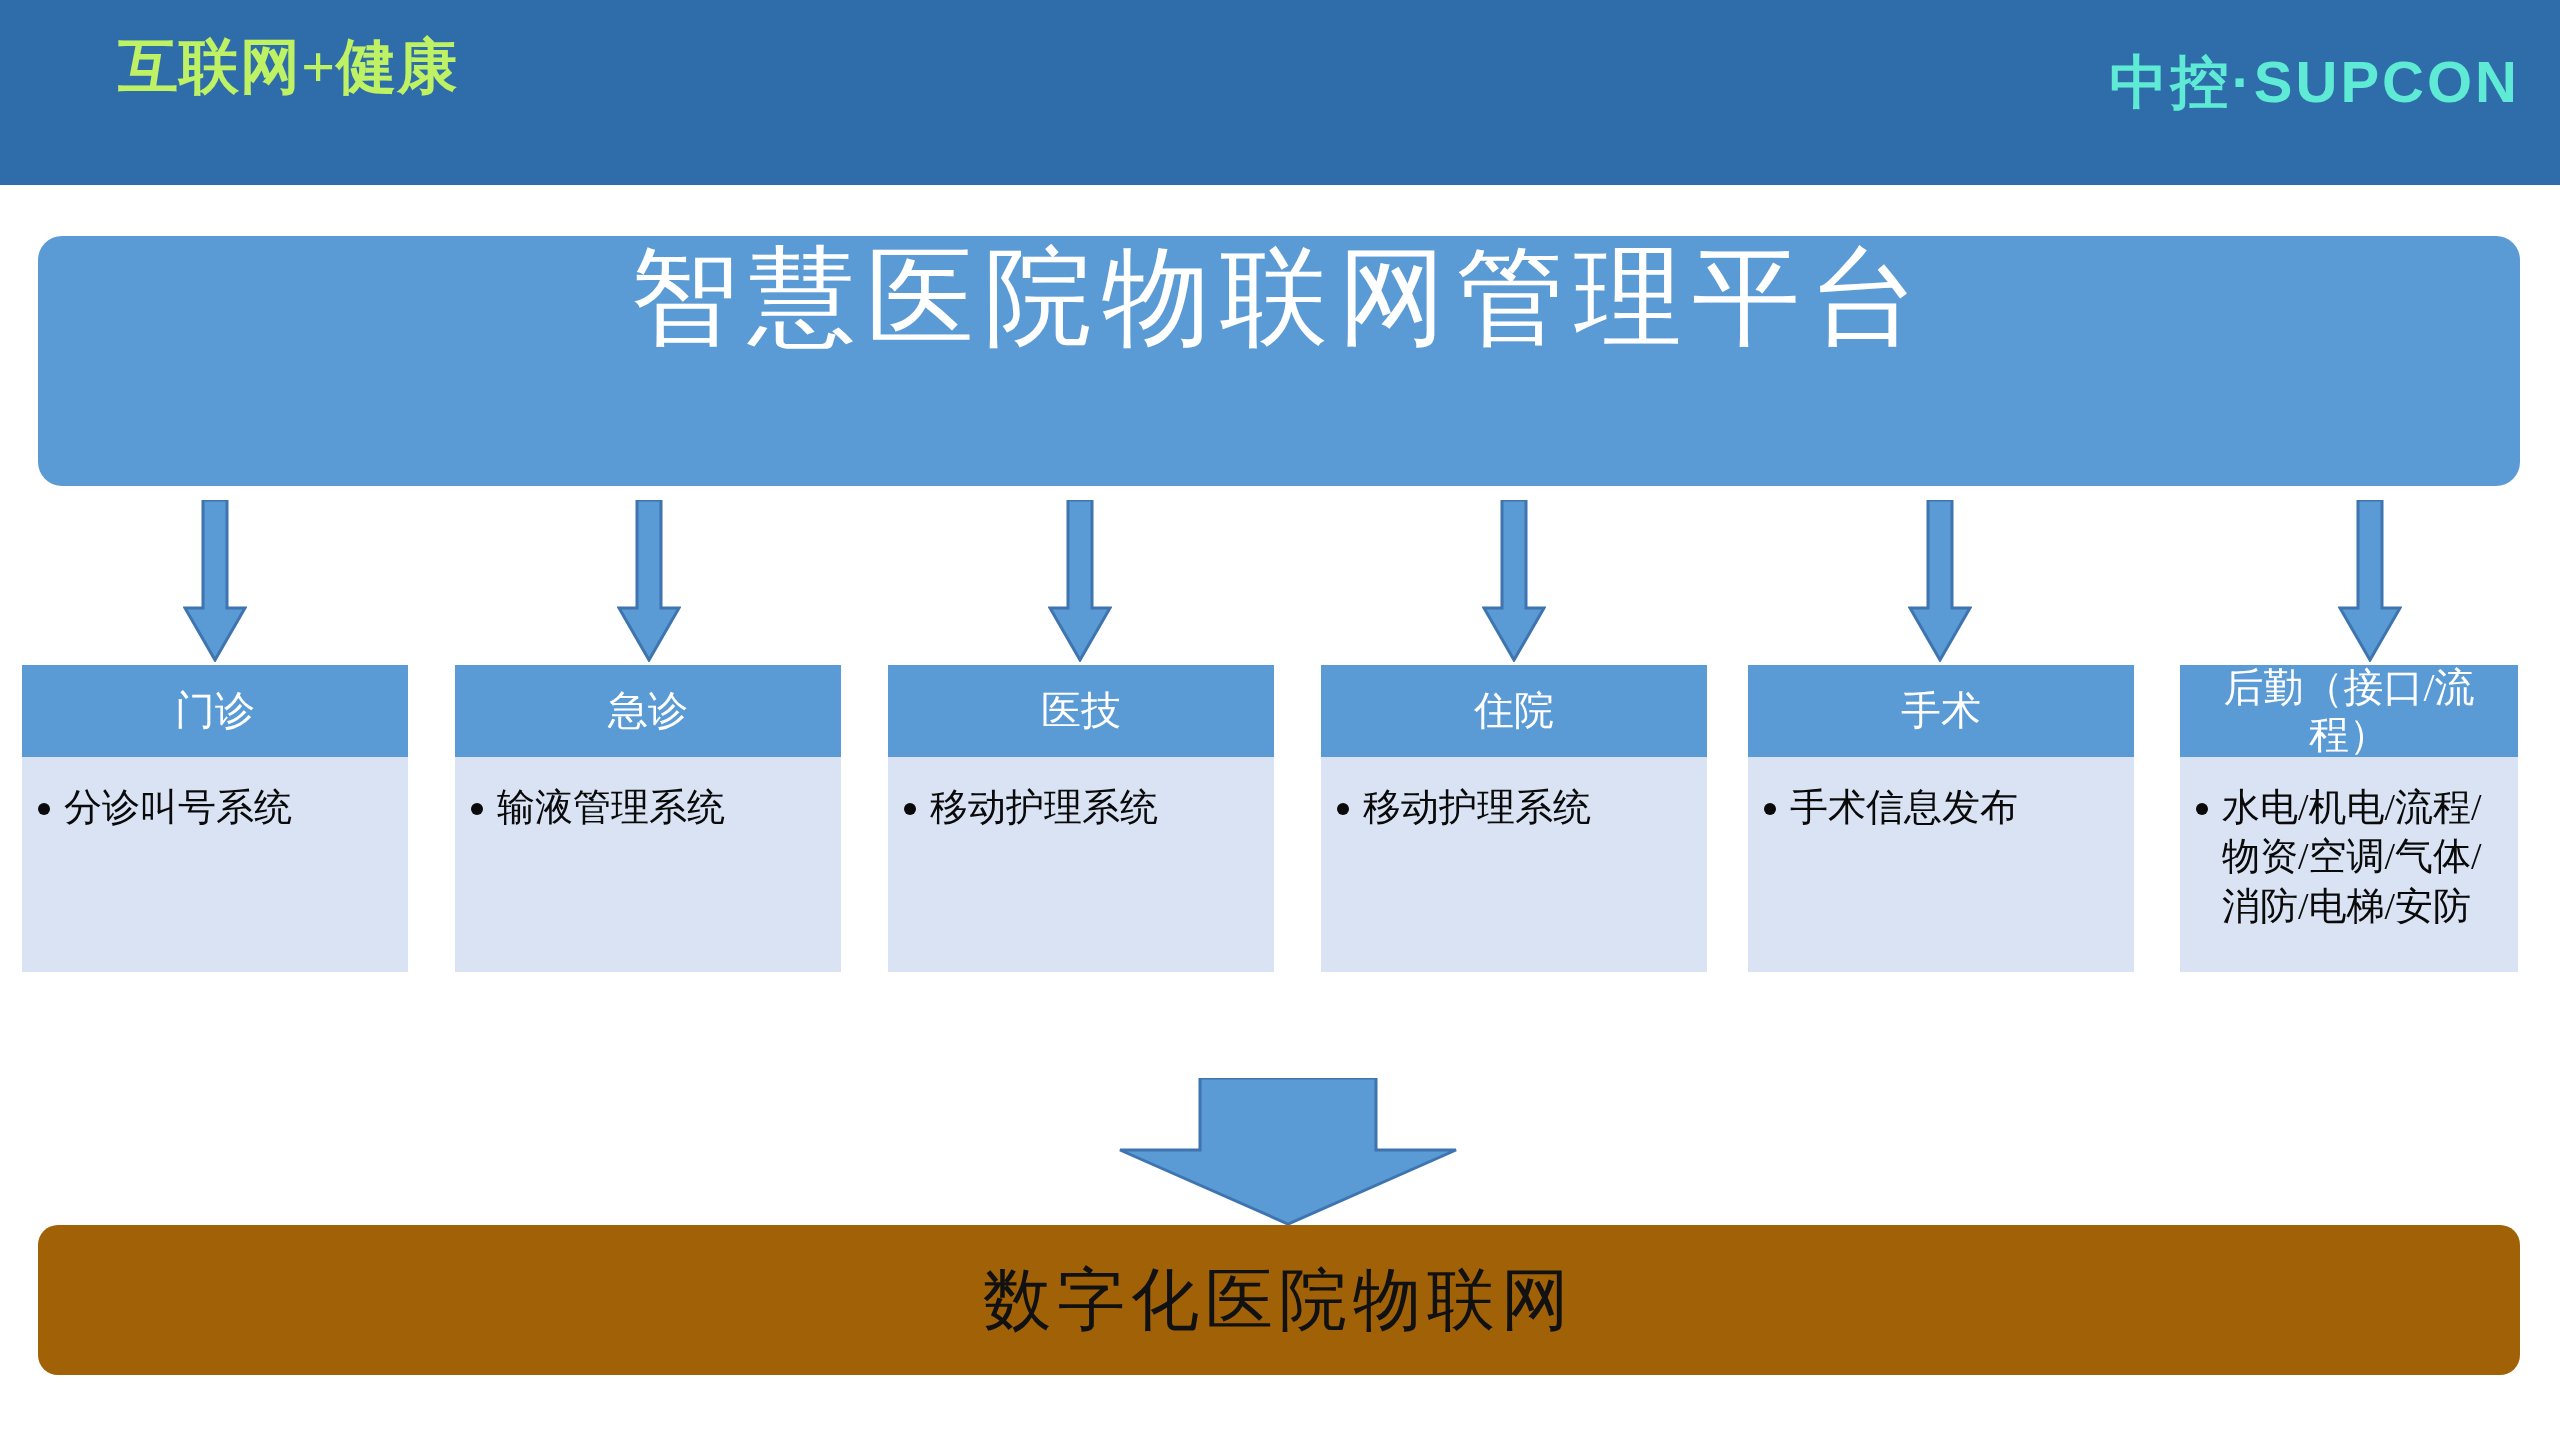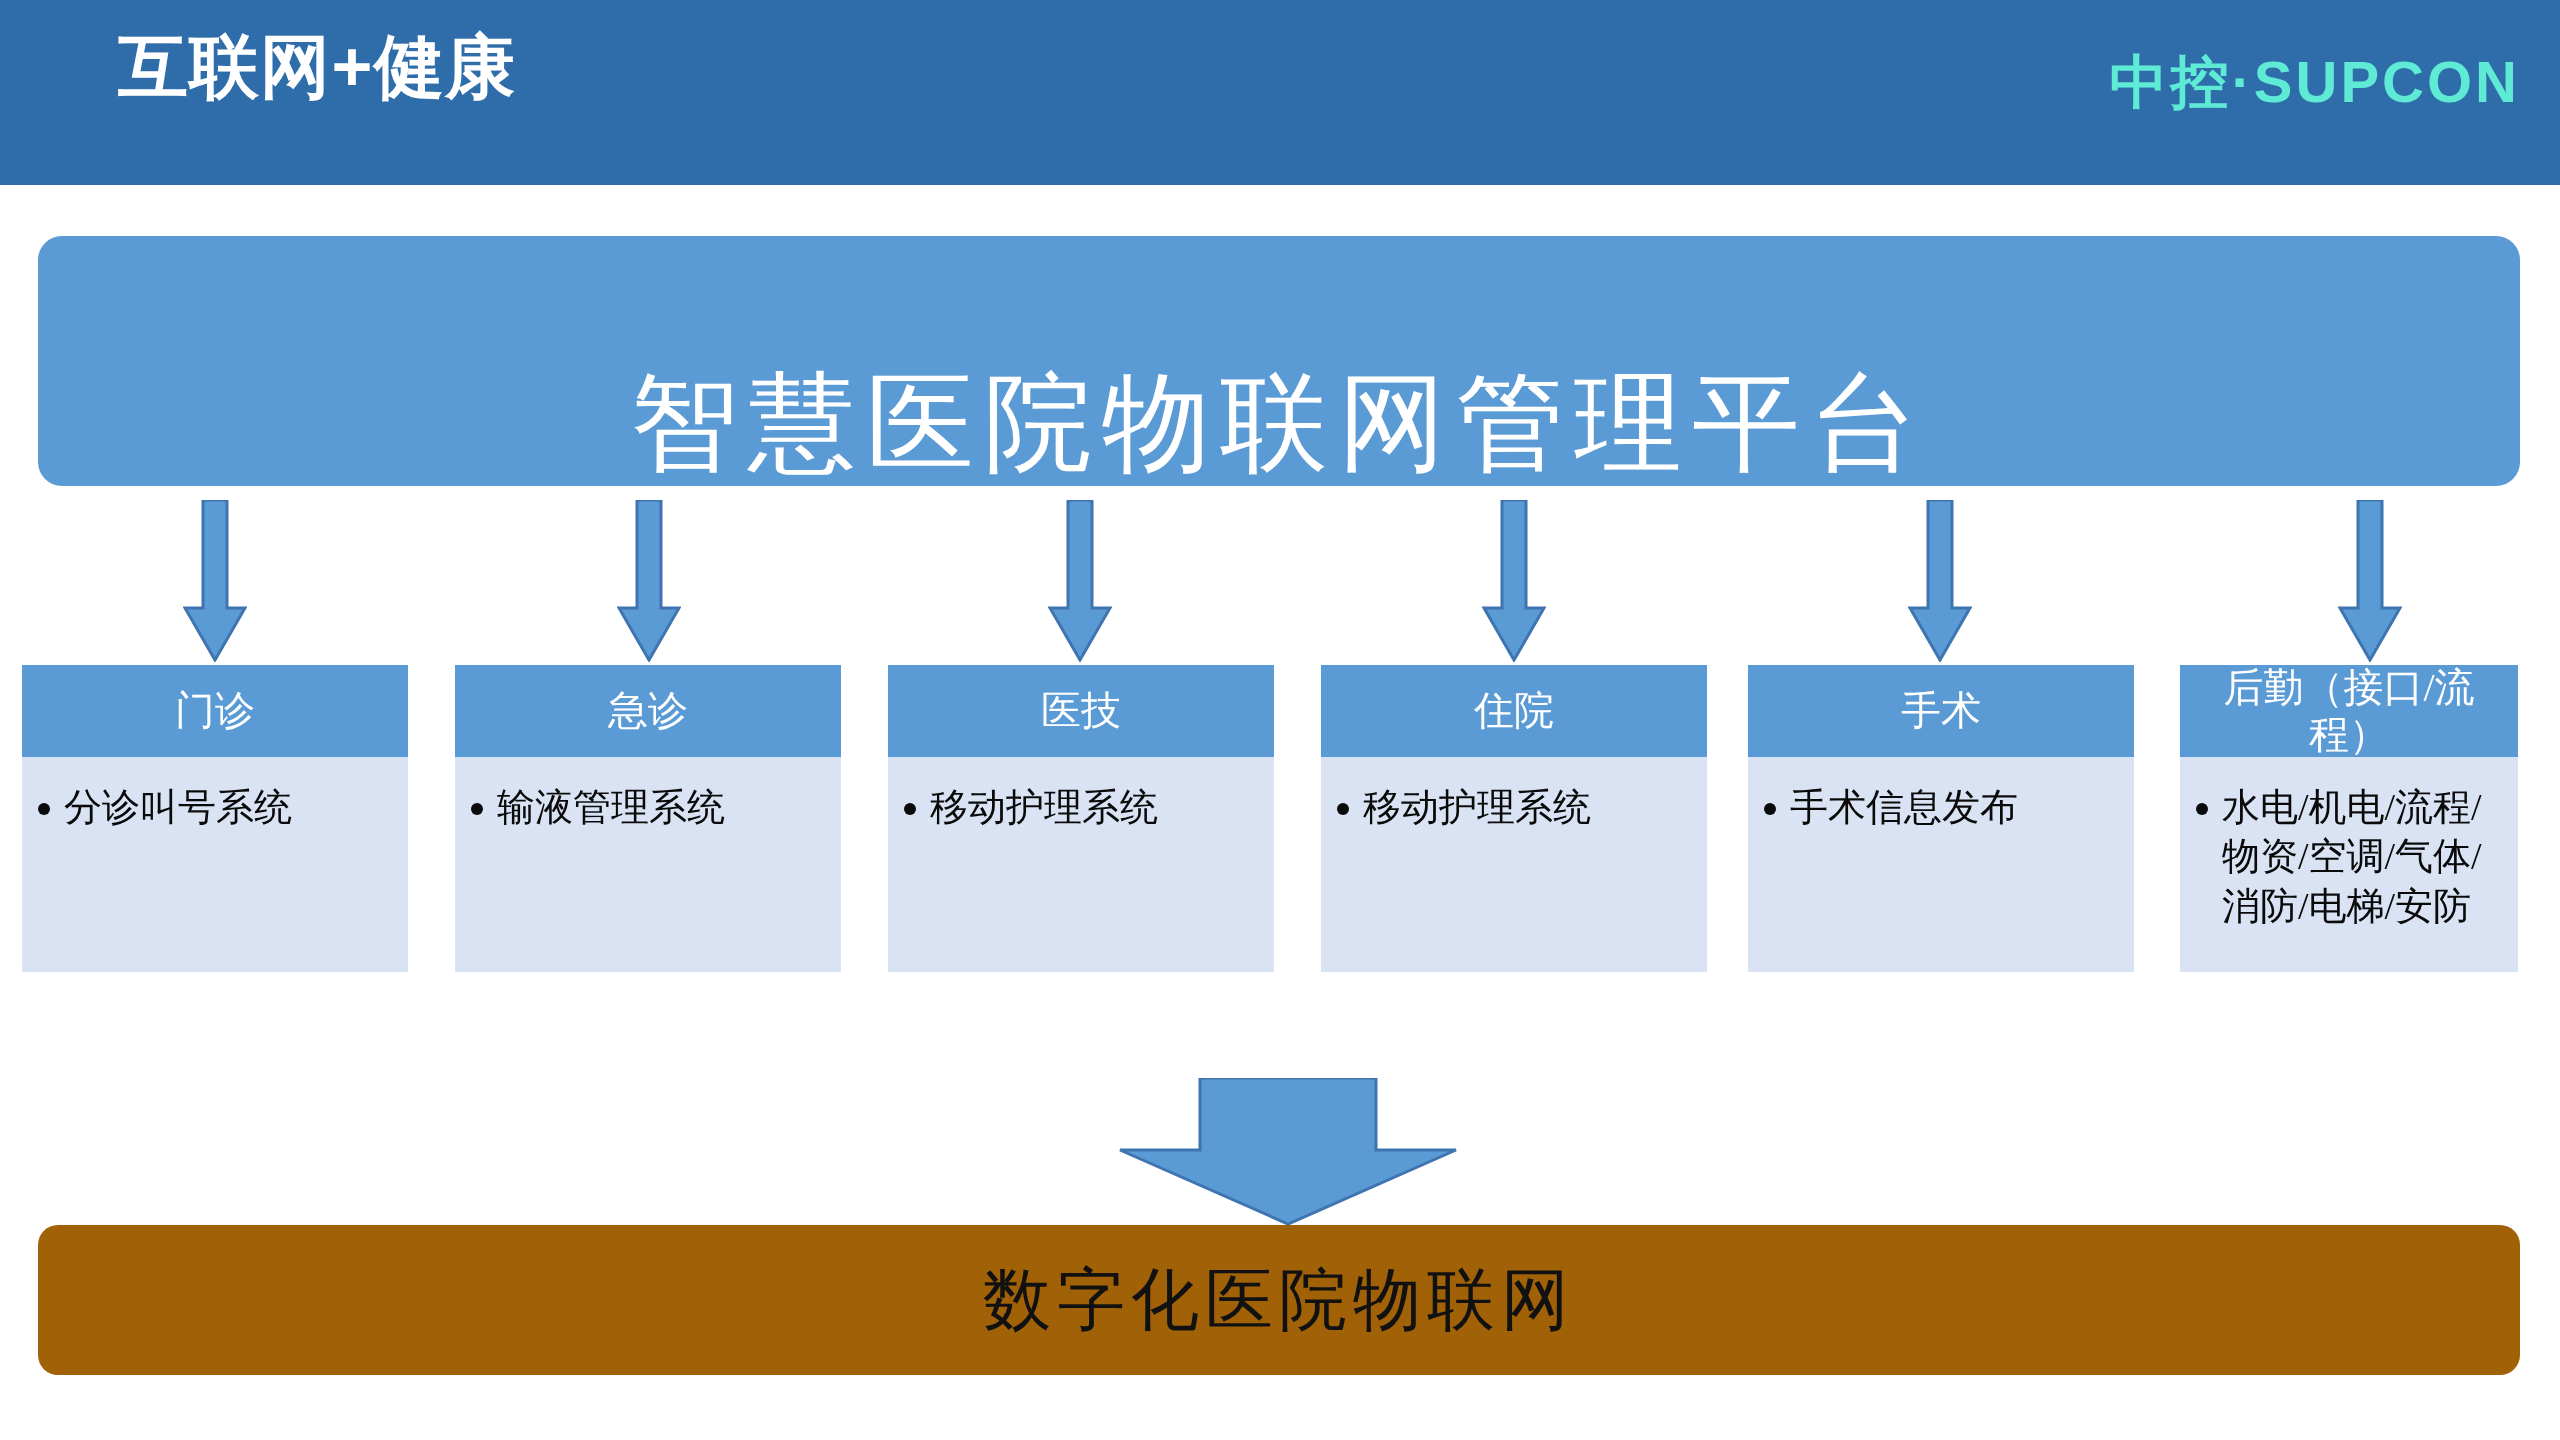--- a/index.html
+++ b/index.html
@@ -11,36 +11,36 @@
   }
   #slide { position:relative; width:2560px; height:1440px; background:#fff; }
 
   
   .banner {
     position:absolute; left:0; top:0; width:2560px; height:185px;
     background:#2E6DA9;
   }
   .banner-title {
     position:absolute; left:118px; top:34px;
-    font-family:Liberation Mono, monospace;
-    font-weight:700; font-size:70px; color:#ffffff;
+    font-family:Liberation Serif, serif;
+    font-weight:700; font-size:60px; color:#bef264;
     letter-spacing:1px; line-height:1.1; white-space:nowrap;
   }
   .brand-logo {
     position:absolute; right:40px; top:44px;
     font-family:"Liberation Sans","DejaVu Sans",sans-serif;
     font-weight:700; font-size:58px; color:#5eead4;
     letter-spacing:3px; white-space:nowrap;
   }
 
   
   .platform-box {
     position:absolute; left:38px; top:236px; width:2482px; height:250px;
     background:#5B9BD5; border-radius:24px;
-    display:flex; align-items:flex-end; justify-content:center;
+    display:flex; align-items:flex-start; justify-content:center;
   }
   .platform-title {
     font-size:108px; color:#ffffff; letter-spacing:10px;
     line-height:1.15; white-space:nowrap;
   }
 
   
   .arrow-down { position:absolute; top:500px; width:64px; height:162px; }
   .arrow-down svg { display:block; width:100%; height:100%; }
 

